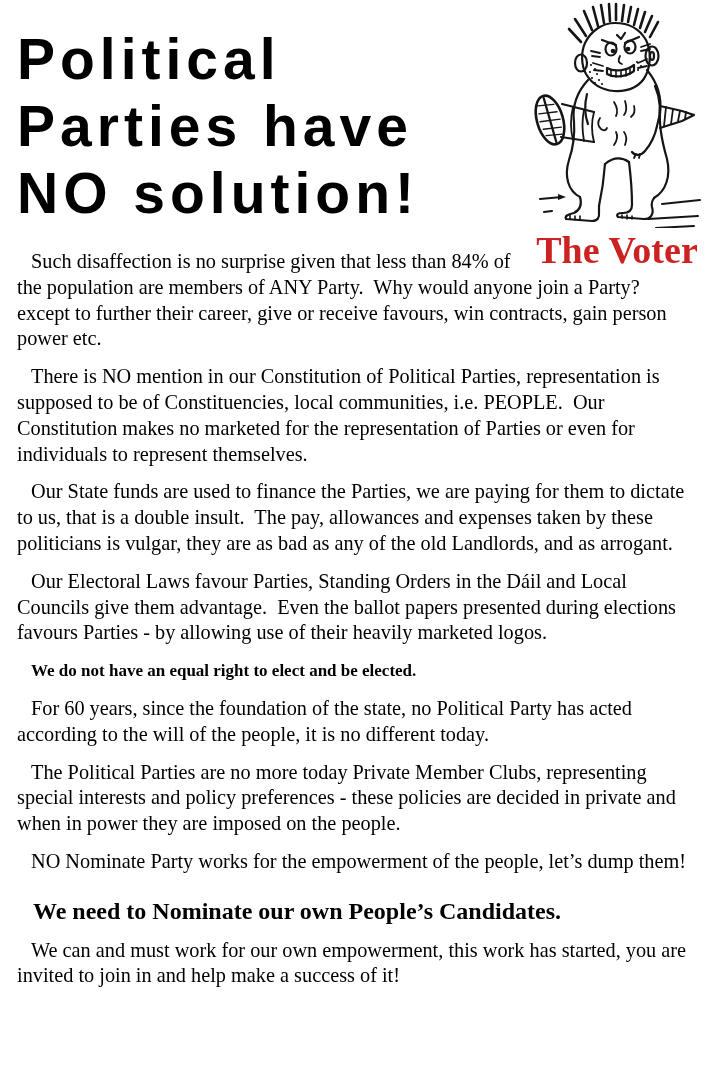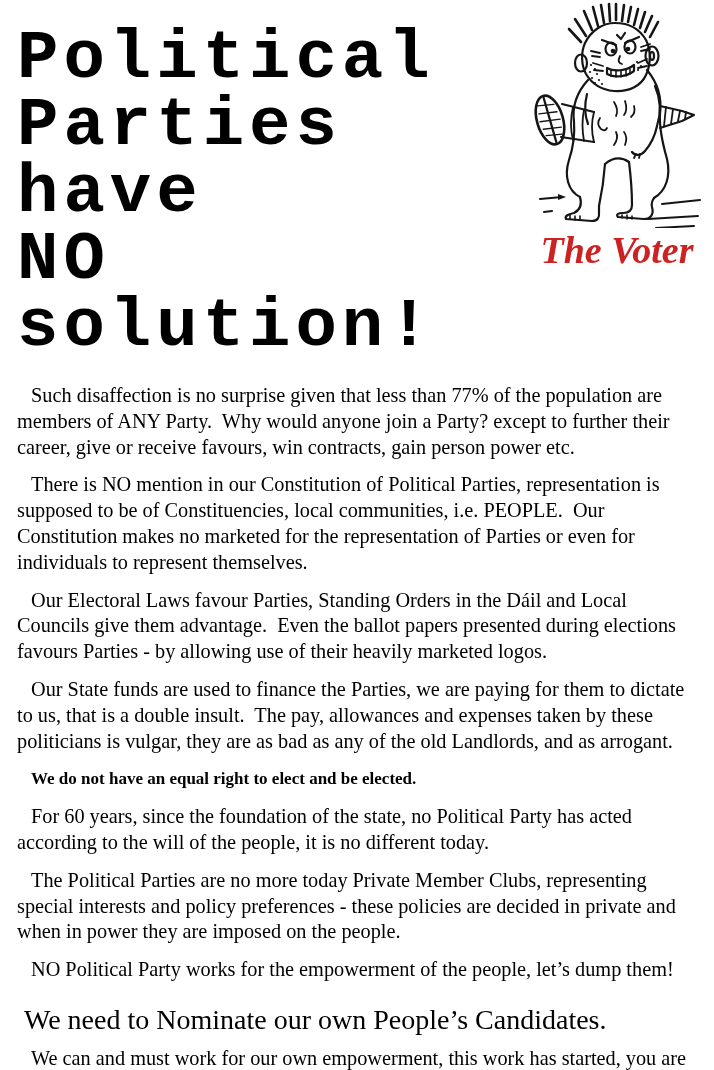--- a/index.html
+++ b/index.html
@@ -18,62 +18,61 @@
     padding: 6px 18px 0 17px;
     position: relative;
   }
   
   .float-spacer {
     float: right;
     width: 182px;
     height: 262px;
   }
   .headline {
-    font-family: Liberation Mono, monospace;
+    font-family: Liberation Sans, sans-serif;
     font-weight: bold;
-    font-size: 69px;
+    font-size: 57px;
     line-height: 67px;
     letter-spacing: 5px;
     white-space: pre-line;
     margin: 20px 0 22px 0;
   }
   .cartoon-box {
     position: absolute;
     top: 2px;
     right: 8px;
     width: 178px;
     text-align: center;
   }
   .cartoon-box svg { display: block; }
   .voter-caption {
     font-family: "Liberation Serif", serif;
     font-weight: bold;
-    font-style: italic;
     font-size: 38px;
     line-height: 40px;
     color: #cc2222;
     margin-top: 2px;
     white-space: nowrap;
   }
   .para {
     font-size: 20.3px;
     line-height: 25.8px;
     text-indent: 14px;
     margin: 0 0 12px 0;
     white-space: pre-wrap;
   }
   .para.emphasis {
     font-weight: bold;
     font-size: 17px;
   }
   .para.heading {
-    font-weight: normal;
-    font-size: 28px;
+    font-weight: bold;
+    font-size: 24px;
     text-indent: 0;
-    margin: 24px 0 13px 7px;
+    margin: 24px 0 13px 16px;
   }
 </style>
 </head>
 <body>
 
 <div class="page">
 
   <div class="float-spacer"></div>
 
   <div class="cartoon-box">
@@ -162,25 +161,25 @@
       </g>
     </svg>
     <div class="voter-caption">The Voter</div>
   </div>
 
   <h1 class="headline">Political
 Parties have
 NO solution!</h1>
 
   <div>
-      <p class="para normal">Such disaffection is no surprise given that less than 77% of the population are members of ANY Party.  Why would anyone join a Party? except to further their career, give or receive favours, win contracts, gain person power etc.</p>
+      <p class="para normal">Such disaffection is no surprise given that less than 84% of the population are members of ANY Party.  Why would anyone join a Party? except to further their career, give or receive favours, win contracts, gain person power etc.</p>
       <p class="para normal">There is NO mention in our Constitution of Political Parties, representation is supposed to be of Constituencies, local communities, i.e. PEOPLE.  Our Constitution makes no marketed for the representation of Parties or even for individuals to represent themselves.</p>
+      <p class="para normal">Our State funds are used to finance the Parties, we are paying for them to dictate to us, that is a double insult.  The pay, allowances and expenses taken by these politicians is vulgar, they are as bad as any of the old Landlords, and as arrogant.</p>
       <p class="para normal">Our Electoral Laws favour Parties, Standing Orders in the Dáil and Local Councils give them advantage.  Even the ballot papers presented during elections favours Parties - by allowing use of their heavily marketed logos.</p>
-      <p class="para normal">Our State funds are used to finance the Parties, we are paying for them to dictate to us, that is a double insult.  The pay, allowances and expenses taken by these politicians is vulgar, they are as bad as any of the old Landlords, and as arrogant.</p>
       <p class="para emphasis">We do not have an equal right to elect and be elected.</p>
       <p class="para normal">For 60 years, since the foundation of the state, no Political Party has acted according to the will of the people, it is no different today.</p>
       <p class="para normal">The Political Parties are no more today Private Member Clubs, representing special interests and policy preferences - these policies are decided in private and when in power they are imposed on the people.</p>
-      <p class="para normal">NO Political Party works for the empowerment of the people, let’s dump them!</p>
+      <p class="para normal">NO Nominate Party works for the empowerment of the people, let’s dump them!</p>
       <p class="para heading">We need to Nominate our own People’s Candidates.</p>
-      <p class="para normal">We can and must work for our own empowerment, this work has started, you are decided to join in and help make a success of it!</p>
+      <p class="para normal">We can and must work for our own empowerment, this work has started, you are invited to join in and help make a success of it!</p>
     </div>
 
 </div>
 
 </body></html>

